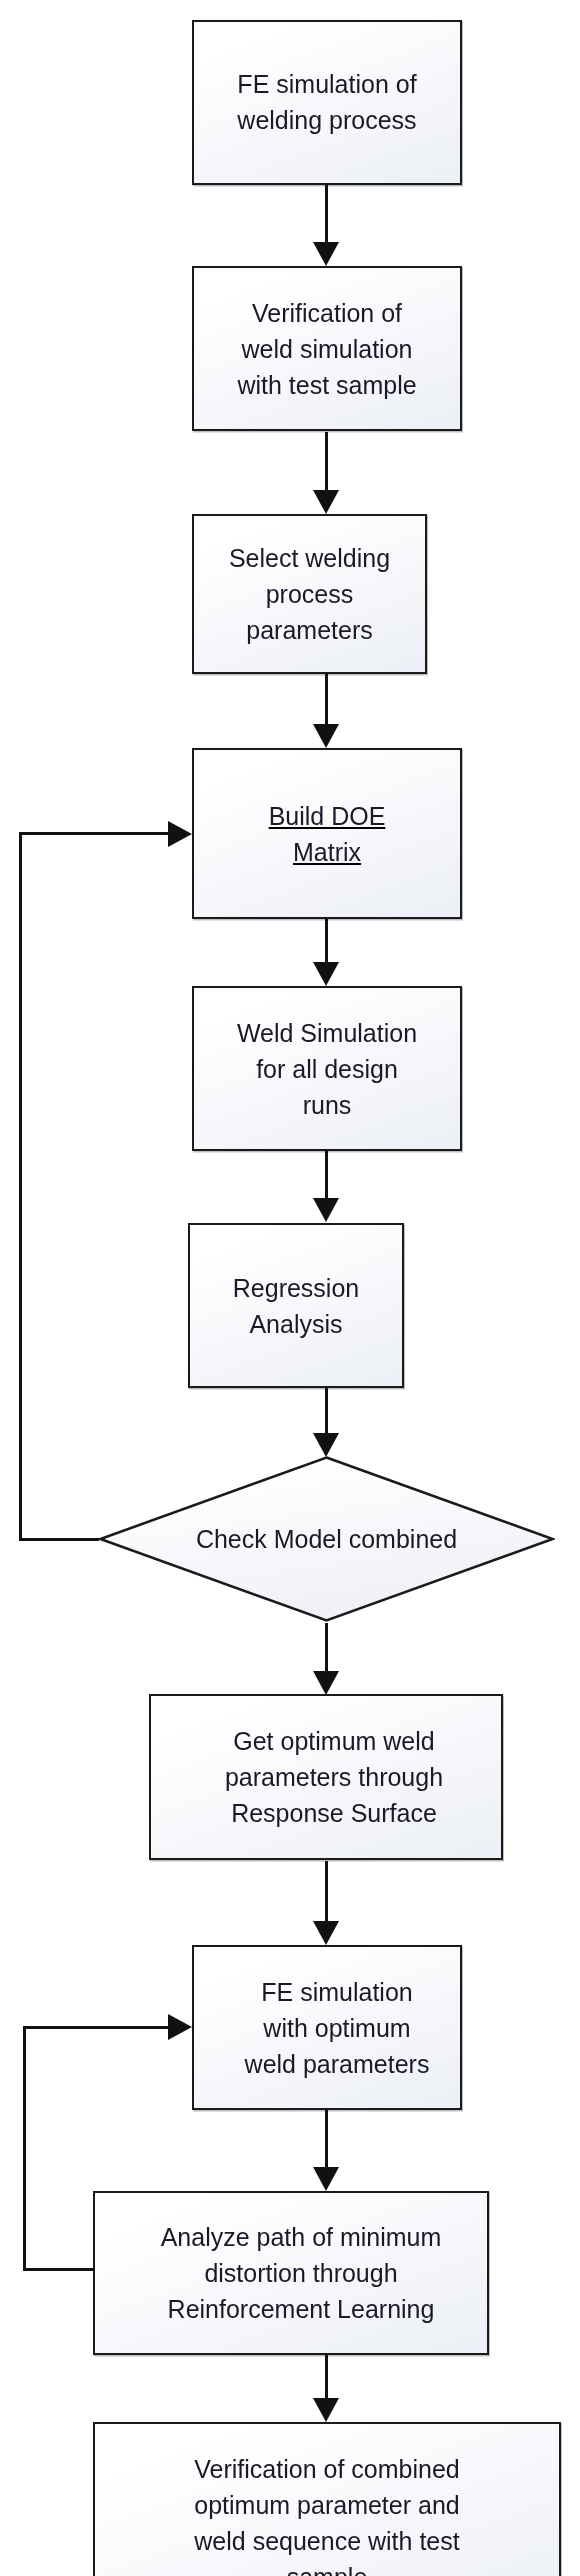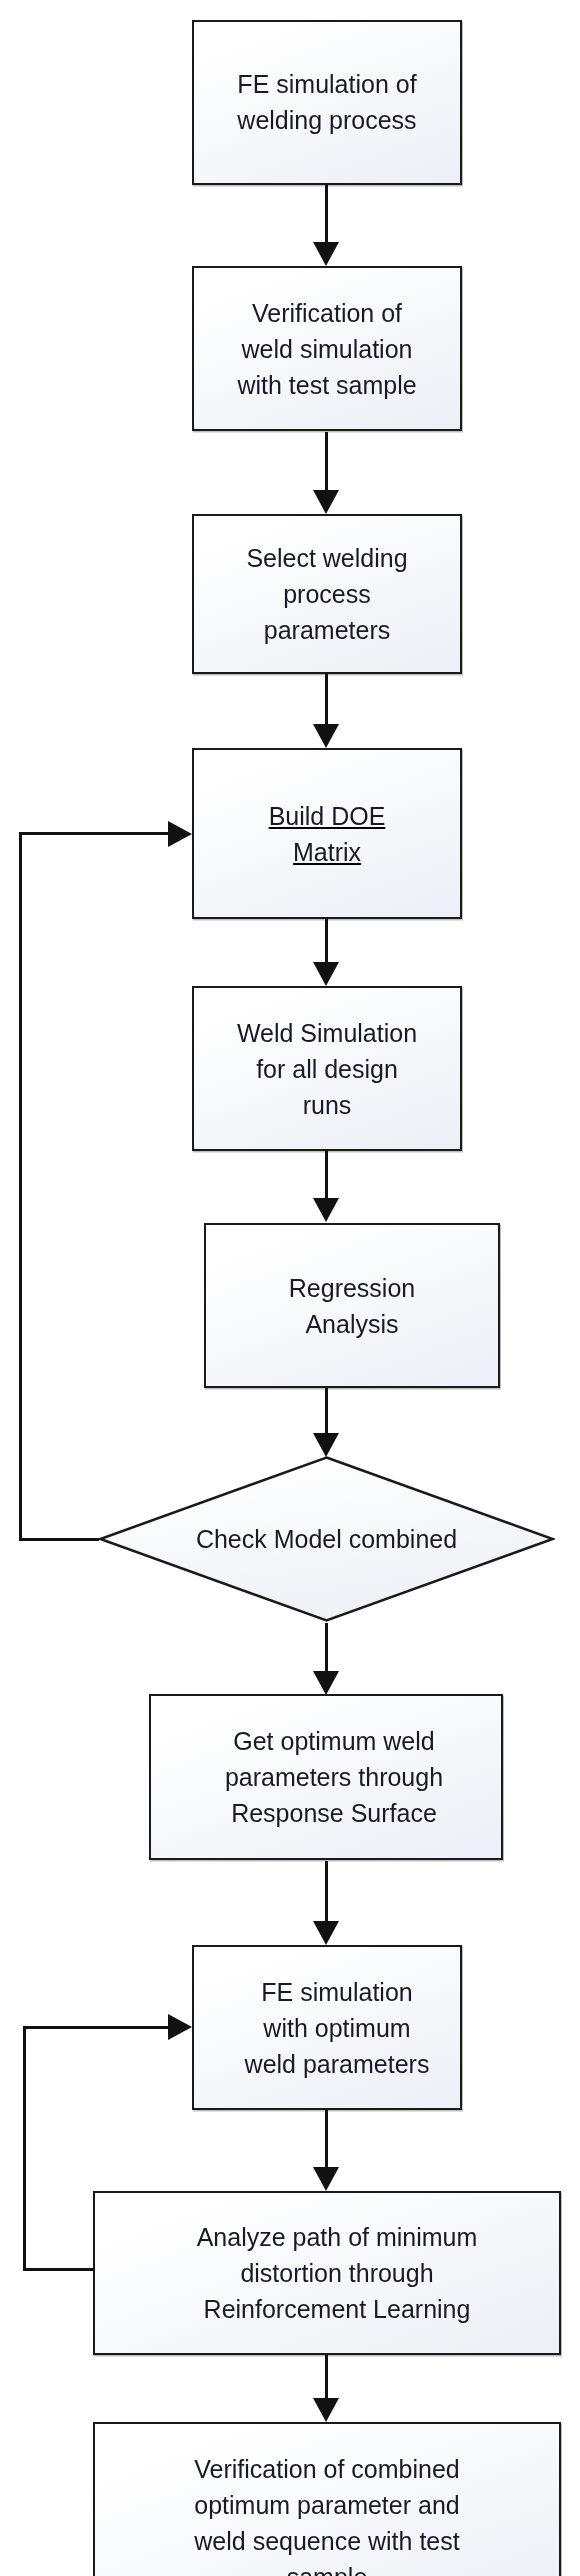--- a/index.html
+++ b/index.html
@@ -34,27 +34,27 @@
     white-space: pre-line;
     text-align: center;
     color: var(--text);
     font-size: 25px;
     line-height: 36px;
     letter-spacing: 0px;
   }
   
   #n0  { left: 192px; top: 19.6px;   width: 270px; height: 165px; }
   #n1  { left: 192px; top: 266px;  width: 270px; height: 165px; }
-  #n2  { left: 192px; top: 514px;  width: 270px; height: 160px; }
+  #n2  { left: 192px; top: 514px;  width: 235px; height: 160px; }
   #n3  { left: 192px; top: 748px; width: 270px; height: 171px; text-decoration: underline; }
   #n4  { left: 192px; top: 986px; width: 270px; height: 165px; }
-  #n5  { left: 204px; top: 1223px; width: 296px; height: 165px; }
+  #n5  { left: 188px; top: 1223px; width: 216px; height: 165px; }
   #n7  { left: 149px; top: 1694px; width: 354px; height: 166px; padding-left: 16px; }
   #n8  { left: 192px; top: 1945px; width: 270px; height: 165px; padding-left: 20px; }
-  #n9  { left: 93px; top: 2191px; width: 468px; height: 164px; padding-left: 20px; }
+  #n9  { left: 93px; top: 2191px; width: 396px; height: 164px; padding-left: 20px; }
   #n10 { left: 93px; top: 2422px; width: 468px; height: 201px; }
 
   
   #diamond-wrap { position: absolute; left: 98px; top: 1456px; width: 457px; height: 166px; }
   #diamond-wrap svg { position: absolute; left: 0; top: 0; }
   #n6-label {
     position: absolute; left: 0; top: 0; width: 457px; height: 166px;
     display: flex; align-items: center; justify-content: center;
   }
 

